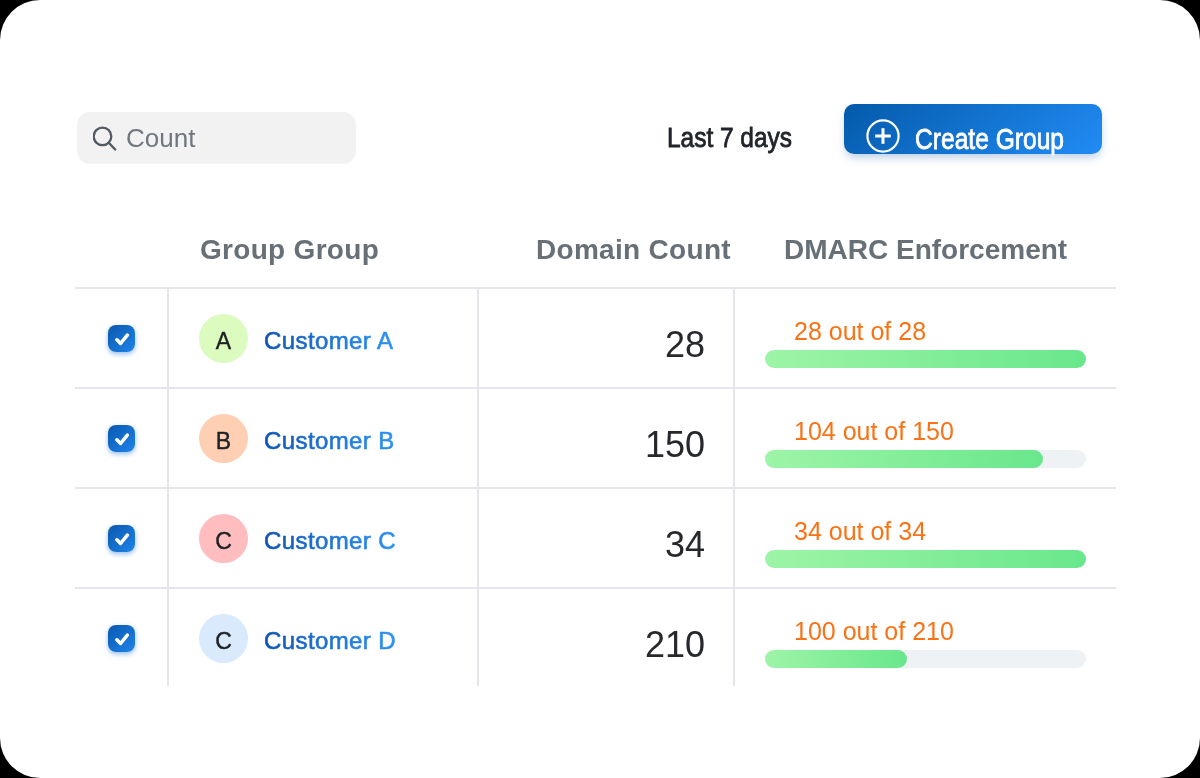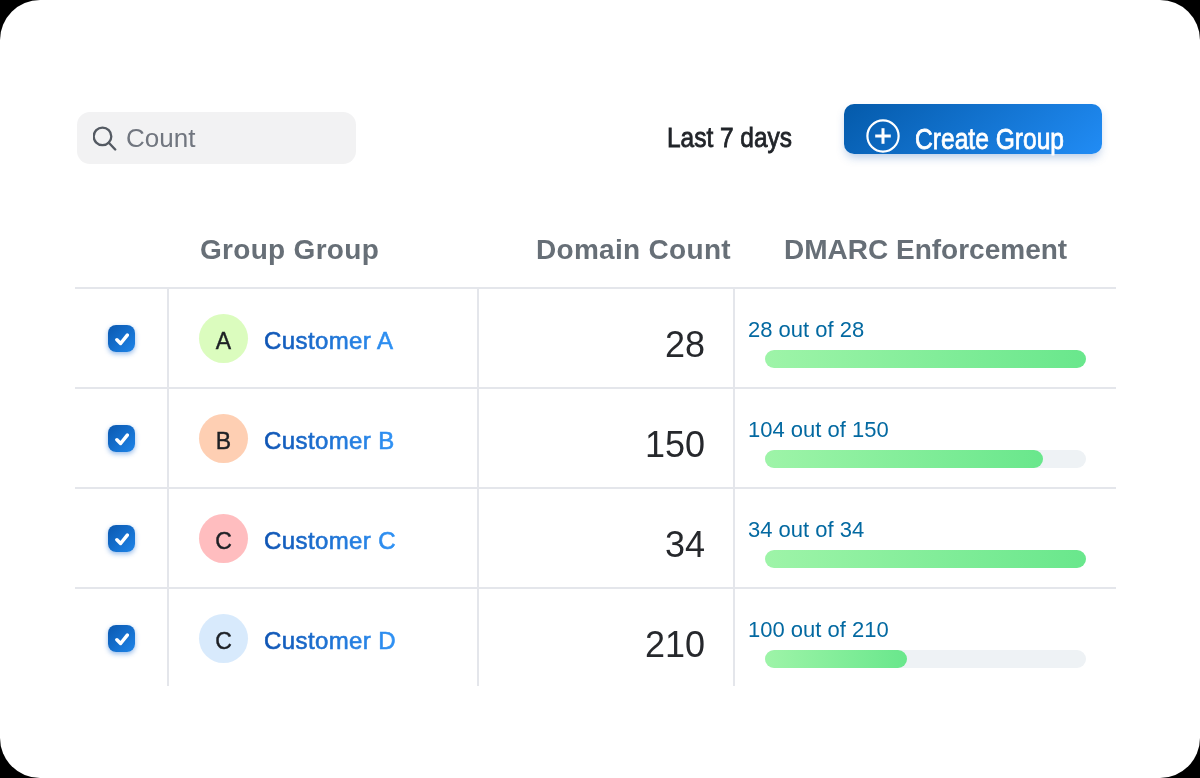--- a/index.html
+++ b/index.html
@@ -33,21 +33,21 @@
   .cb svg{position:absolute;left:6.5px;top:6.5px;}
 
   
   .av{position:absolute;left:199px;width:49px;height:49px;border-radius:50%;
       font-size:23px;font-weight:400;color:#1d2025;text-align:center;line-height:55px;-webkit-text-stroke:0.4px #1d2025;}
 
   .name{position:absolute;left:264px;overflow:visible;}
 
   .num{position:absolute;font-size:36px;color:#26282c;right:495px;text-align:right;}
 
-  .outof{position:absolute;left:748px;font-size:22px;color:#0369a1;}
+  .outof{position:absolute;left:794px;font-size:25px;color:#f97316;}
   .track{position:absolute;left:765px;width:321px;height:18px;border-radius:9px;background:#eef2f5;}
   .fill{position:absolute;height:18px;border-radius:9px;background:linear-gradient(90deg,#9ef4a8,#69e78c);}
 </style>
 </head>
 <body>
 <div class="card"></div>
 <svg width="0" height="0" style="position:absolute;">
   <defs>
     <linearGradient id="ng" x1="0" y1="0" x2="1" y2="0">
       <stop offset="0" stop-color="#0f55b4"></stop>

